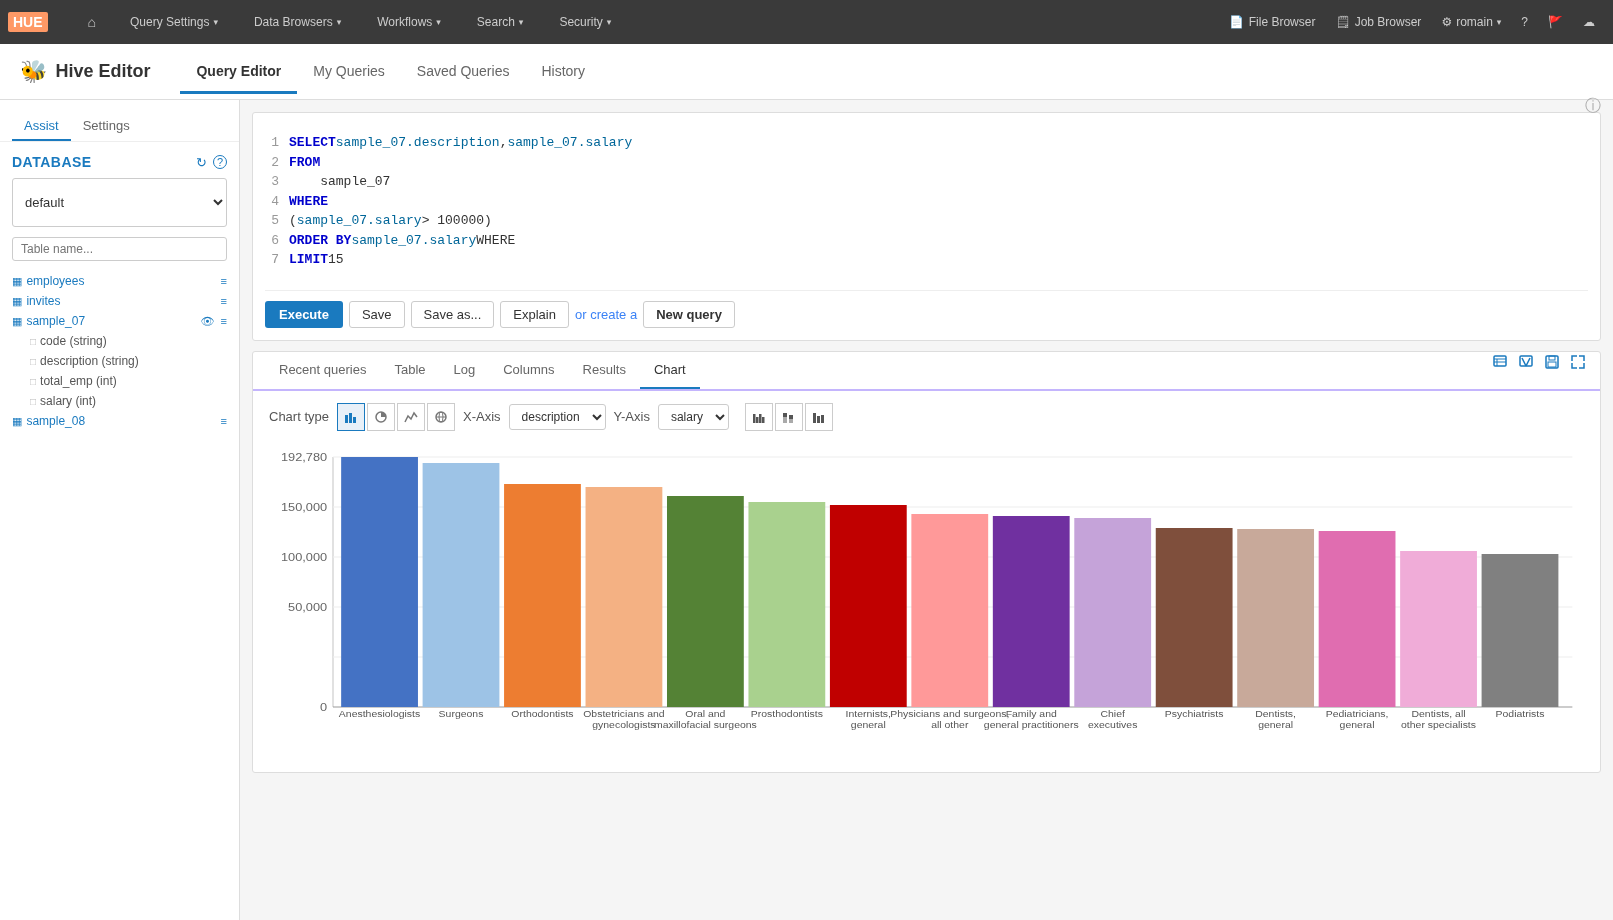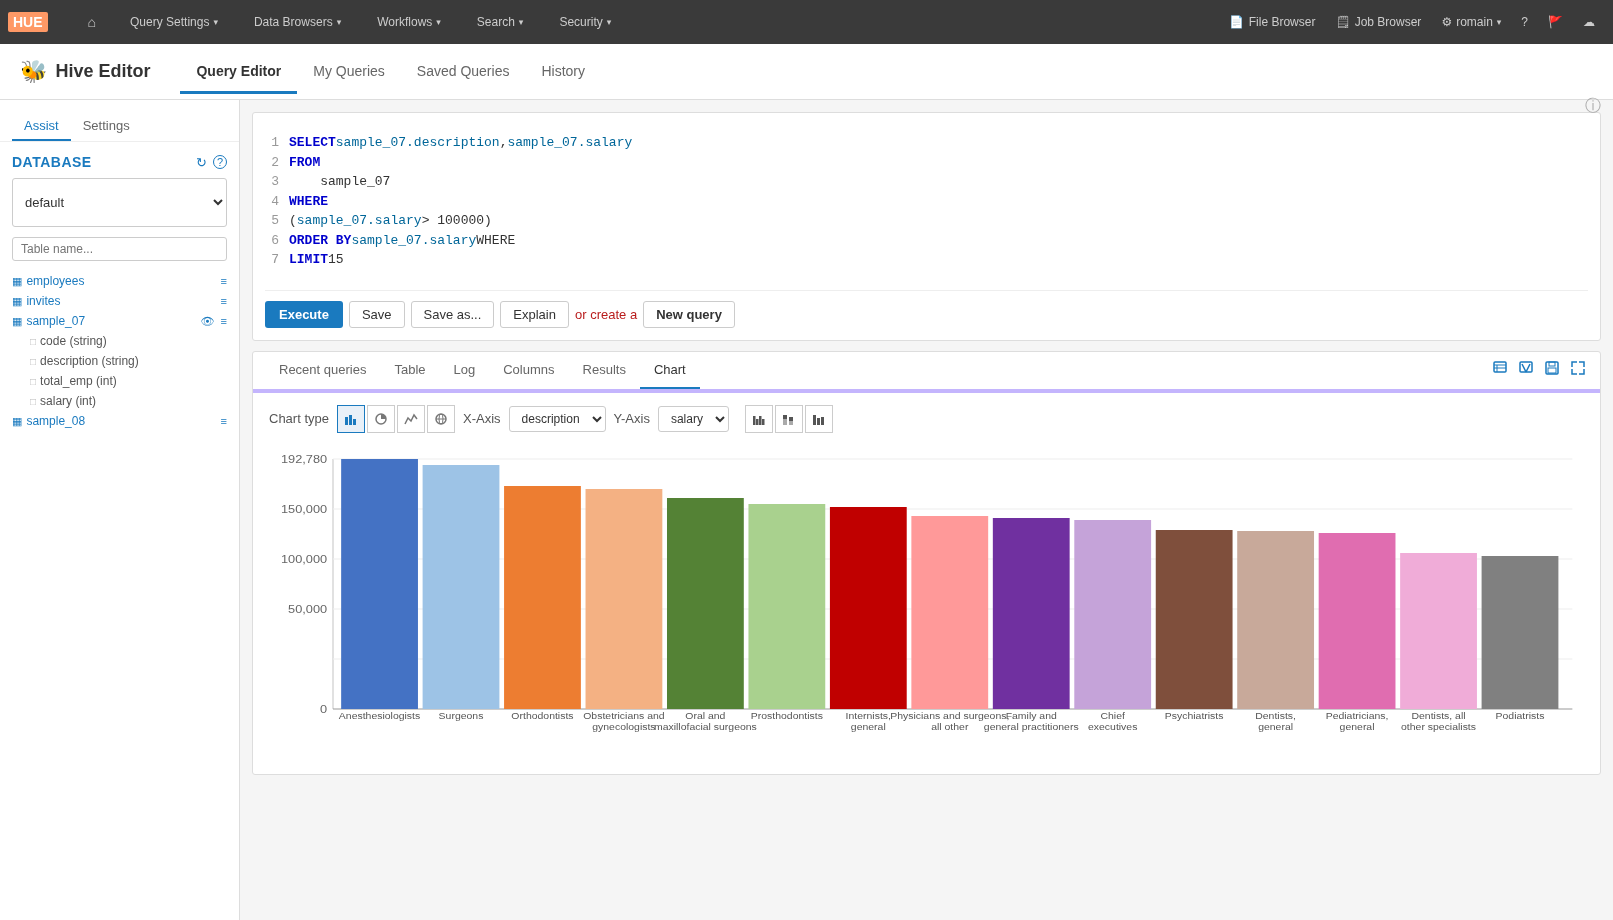--- a/index.html
+++ b/index.html
@@ -151,29 +151,29 @@
 
     .query-actions {
       display: flex; align-items: center; gap: 6px; margin-top: 12px; padding-top: 10px; border-top: 1px solid #eee;
     }
     .btn-execute {
       background: #1a7abf; color: #fff; border: none; padding: 6px 14px; border-radius: 3px; cursor: pointer; font-size: 13px; font-weight: 600;
     }
     .btn-default {
       background: #fff; color: #333; border: 1px solid #ccc; padding: 5px 12px; border-radius: 3px; cursor: pointer; font-size: 13px;
     }
-    .or-text { color: #b91c1c; font-size: 13px; }
+    .or-text { color: #3b82f6; font-size: 13px; }
     .btn-new-query {
       background: #fff; color: #333; border: 1px solid #ccc; padding: 5px 12px; border-radius: 3px; cursor: pointer; font-size: 13px; font-weight: 600;
     }
 
     
     .results-panel { }
     .results-header {
-      display: flex; align-items: center; padding: 0 12px; border-bottom: 4px solid #c4b5fd; position: relative;
+      display: flex; padding: 0 12px; border-bottom: 2px solid #c4b5fd; position: relative;
     }
     .results-tab {
       padding: 10px 14px; cursor: pointer; color: #666; font-size: 13px; border-bottom: 2px solid transparent;
     }
     .results-tab.active { color: #333; border-bottom: 2px solid #1a7abf; }
     .results-actions {
       position: absolute; right: 12px; display: flex; gap: 6px; align-items: center;
     }
     .results-action-btn {
       color: #1a7abf; cursor: pointer; font-size: 16px; padding: 2px;

